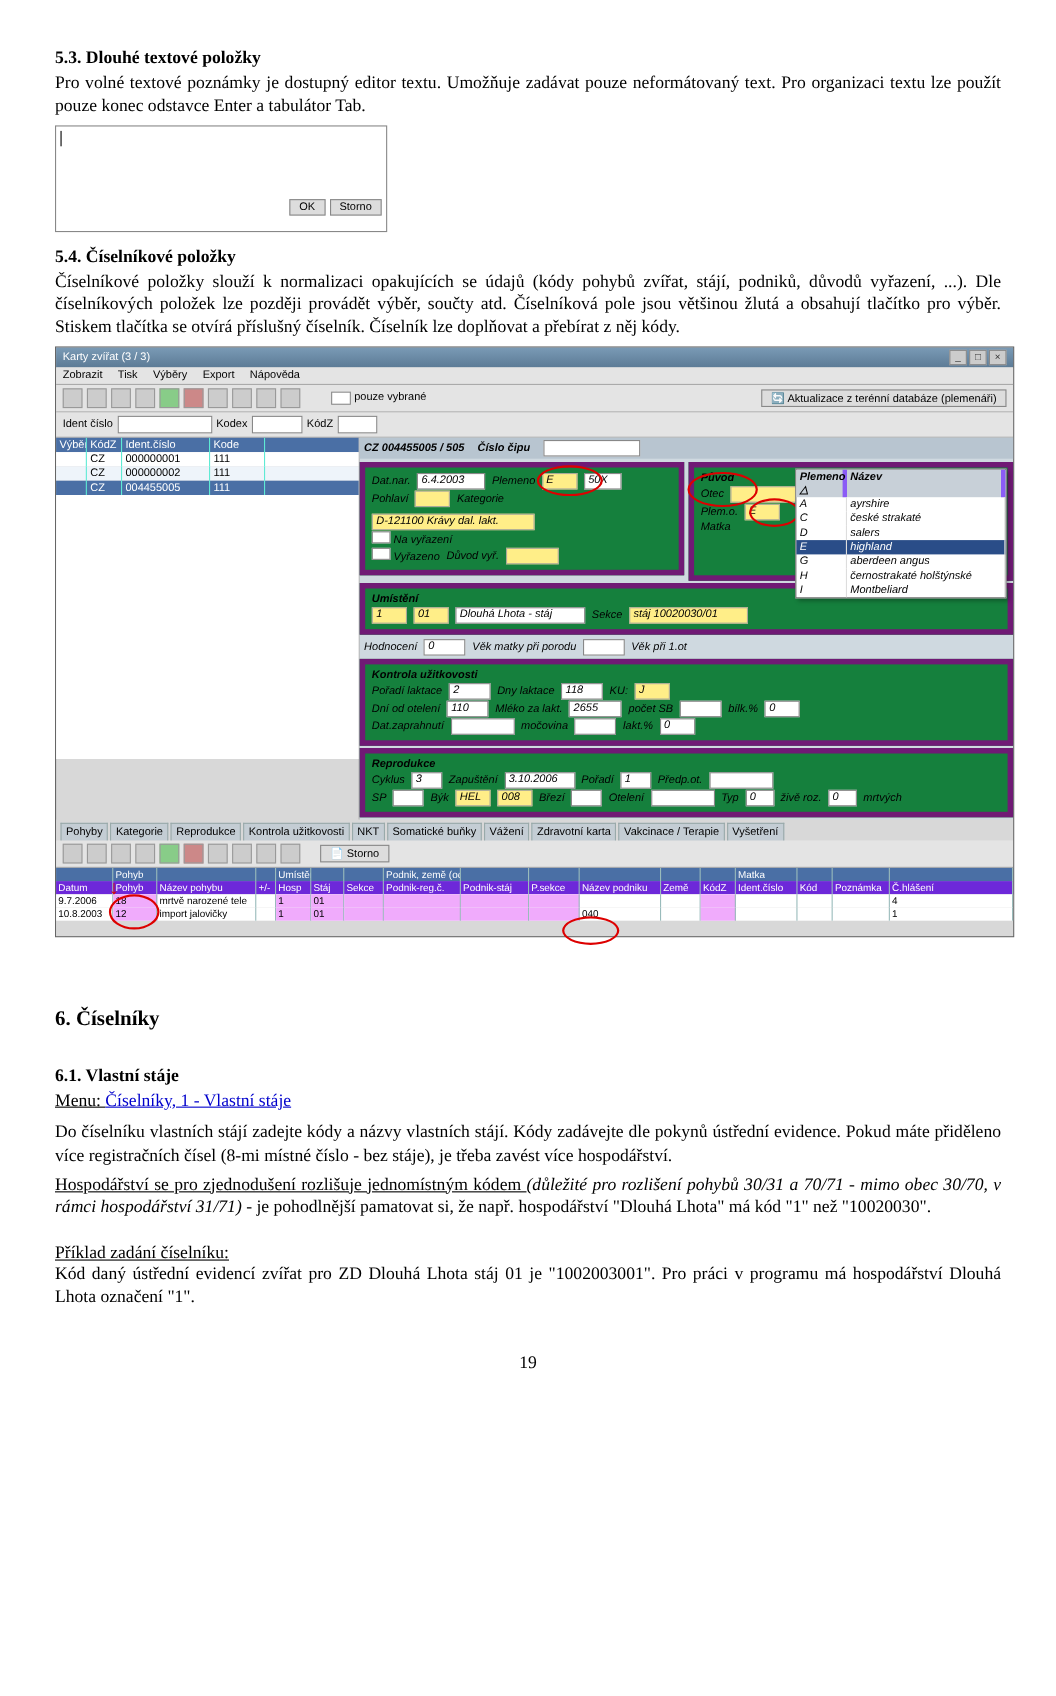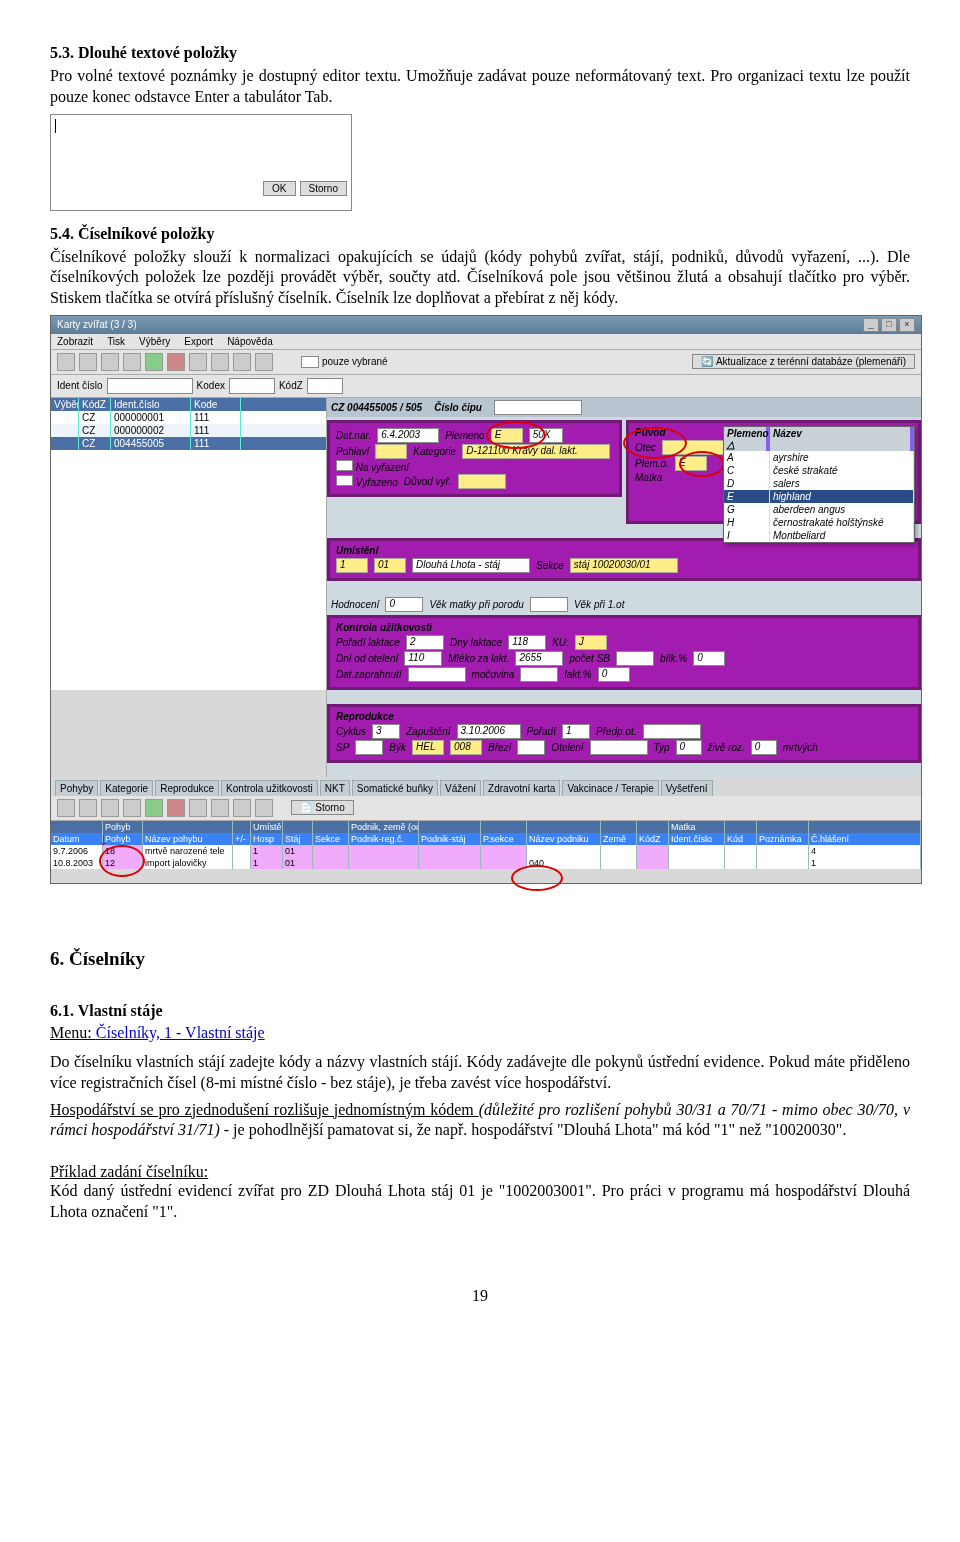--- a/index.html
+++ b/index.html
@@ -129,24 +129,24 @@
   .grid-row.alt { background:#eef4fa; }
   .grid-row.sel { background:#4a6fa5; color:#fff; }
   .right-form {
     flex:1;
     background:#cfd9e0;
     padding:0;
     font-style:italic;
   }
   .form-title { font-weight:bold; padding:2px 4px; background:#b8c5d0; margin-bottom:3px; display:flex; gap:12px; align-items:center;}
   .form-sec {
-    border:3px solid #701a75;
-    background:#a21caf;
+    border:5px solid #701a75;
+    background:#15803d;
     padding:4px 6px;
-    margin-bottom:14px;
+    margin-bottom:2px;
     position:relative;
   }
   .form-sec-title { font-weight:bold; font-size:10px; margin-bottom:2px;}
   .form-line { display:flex; gap:6px; align-items:center; flex-wrap:wrap; margin:1px 0; font-size:10px;}
   .yfield { background:#ffee88; border:1px solid #aa9; padding:0 3px; min-width:24px; height:13px; display:inline-block;}
   .wfield { background:#fff; border:1px solid #888; padding:0 3px; height:13px; display:inline-block;}
   .circle {
     position:absolute; border:2px solid #d00; border-radius:50%;
   }
   .dropdown {
@@ -167,32 +167,32 @@
   .tabs { display:flex; gap:2px; padding:3px 4px 0 4px; background:#d8d8d8; font-size:10px;}
   .tab { background:#c4cdd4; border:1px solid #9aa; border-bottom:none; padding:2px 4px;}
   .bottom-grid-hdr {
     display:grid;
     grid-template-columns: 52px 40px 90px 18px 32px 30px 36px 70px 62px 46px 74px 36px 32px 56px 32px 52px 1fr;
     background:#4a6fa5; color:#fff; font-size:9px;
   }
   .bottom-grid-hdr2 {
     display:grid;
     grid-template-columns: 52px 40px 90px 18px 32px 30px 36px 70px 62px 46px 74px 36px 32px 56px 32px 52px 1fr;
-    background:#3b82f6; color:#fff; font-size:9px;
+    background:#6d28d9; color:#fff; font-size:9px;
   }
   .bottom-grid-hdr div, .bottom-grid-hdr2 div, .bottom-row div {
     border-right:1px solid #9bb; padding:1px 2px; overflow:hidden; white-space:nowrap;
   }
   .bottom-row {
     display:grid;
     grid-template-columns: 52px 40px 90px 18px 32px 30px 36px 70px 62px 46px 74px 36px 32px 56px 32px 52px 1fr;
     background:#fff; font-size:9px;
   }
   .bottom-row .y { background:#f0abfc; }
-  .page-num { text-align:center; margin-top:64px; font-size:16px;}
+  .page-num { text-align:center; margin-top:40px; font-size:16px;}
   .arrow-red { position:absolute; color:#d00; font-size:18px; font-weight:bold;}
 </style>
 </head>
 <body>
 
 <div class="heading">5.3. Dlouhé textové položky</div>
 <div class="paragraph">Pro volné textové poznámky je dostupný editor textu. Umožňuje zadávat pouze neformátovaný text. Pro organizaci textu lze použít pouze konec odstavce Enter a tabulátor Tab.</div>
 
 <div class="editor-mock">
   <div class="editor-cursor"></div>

